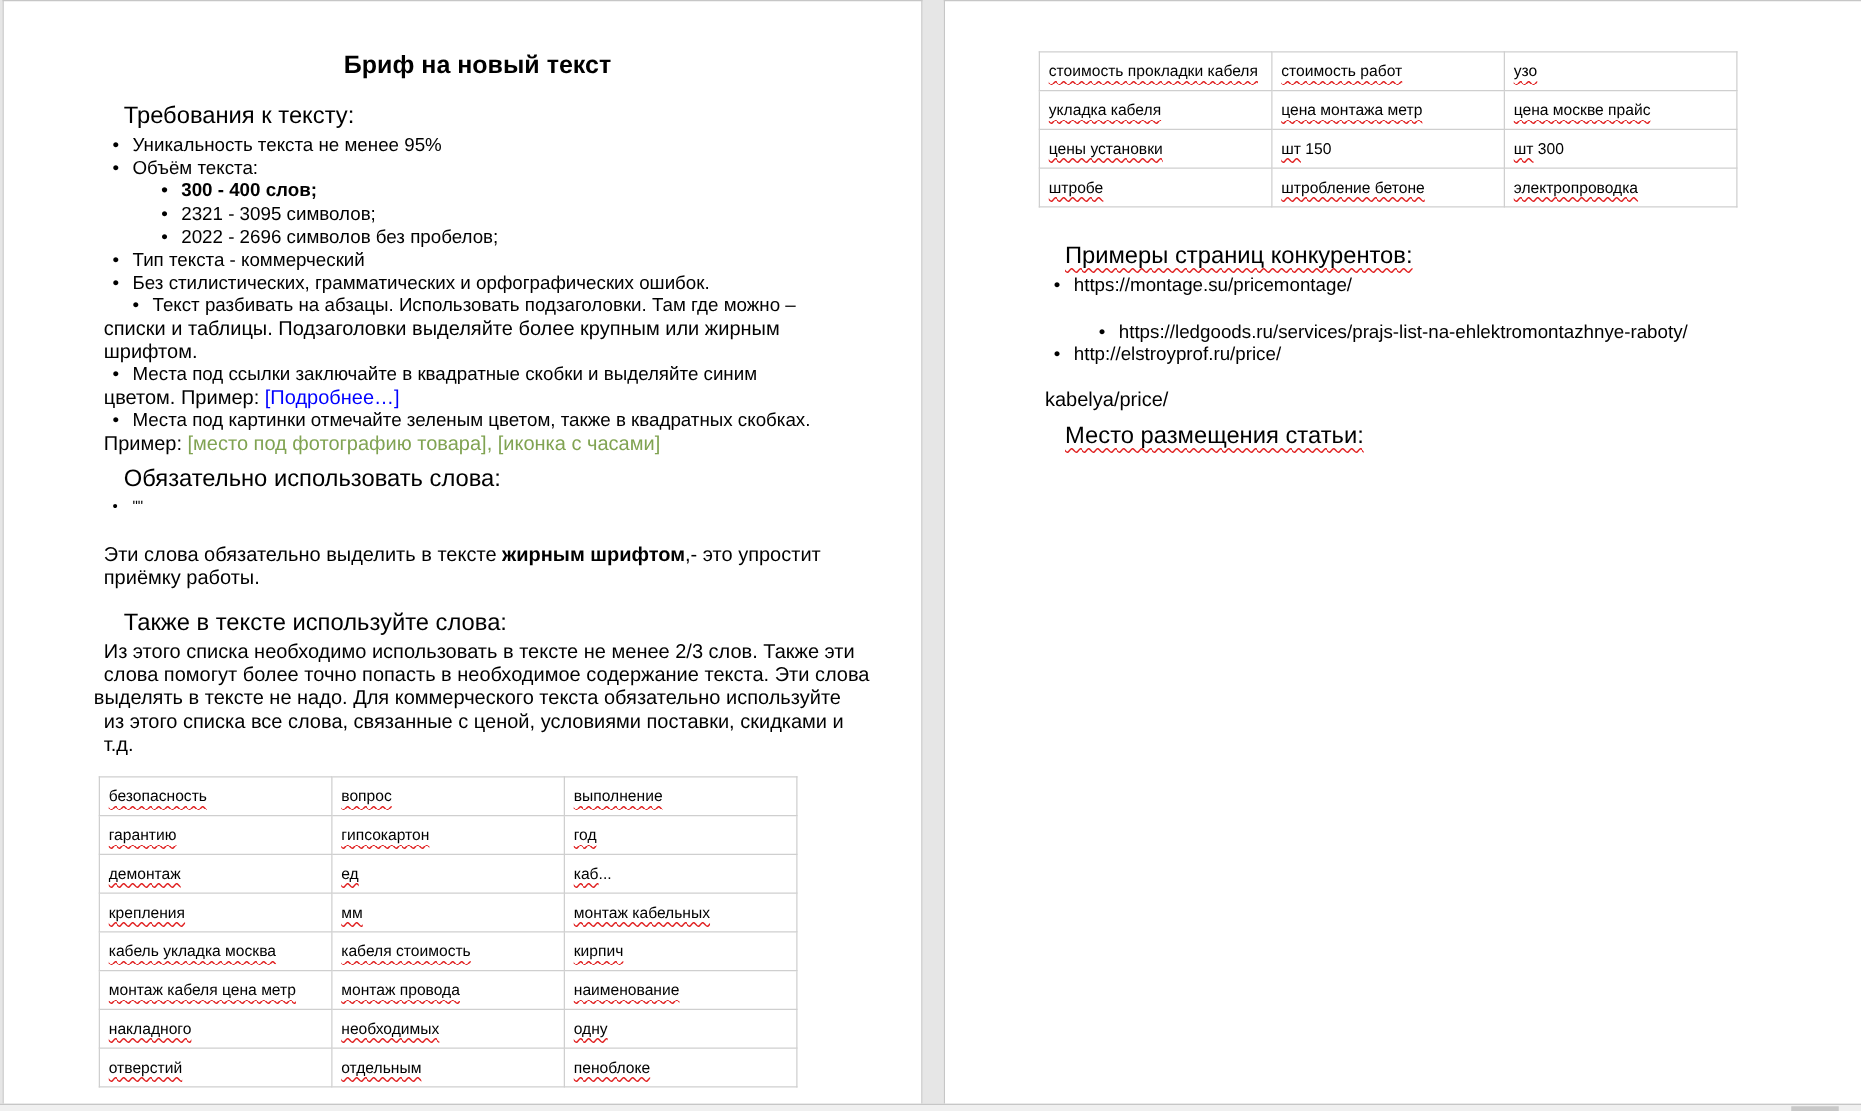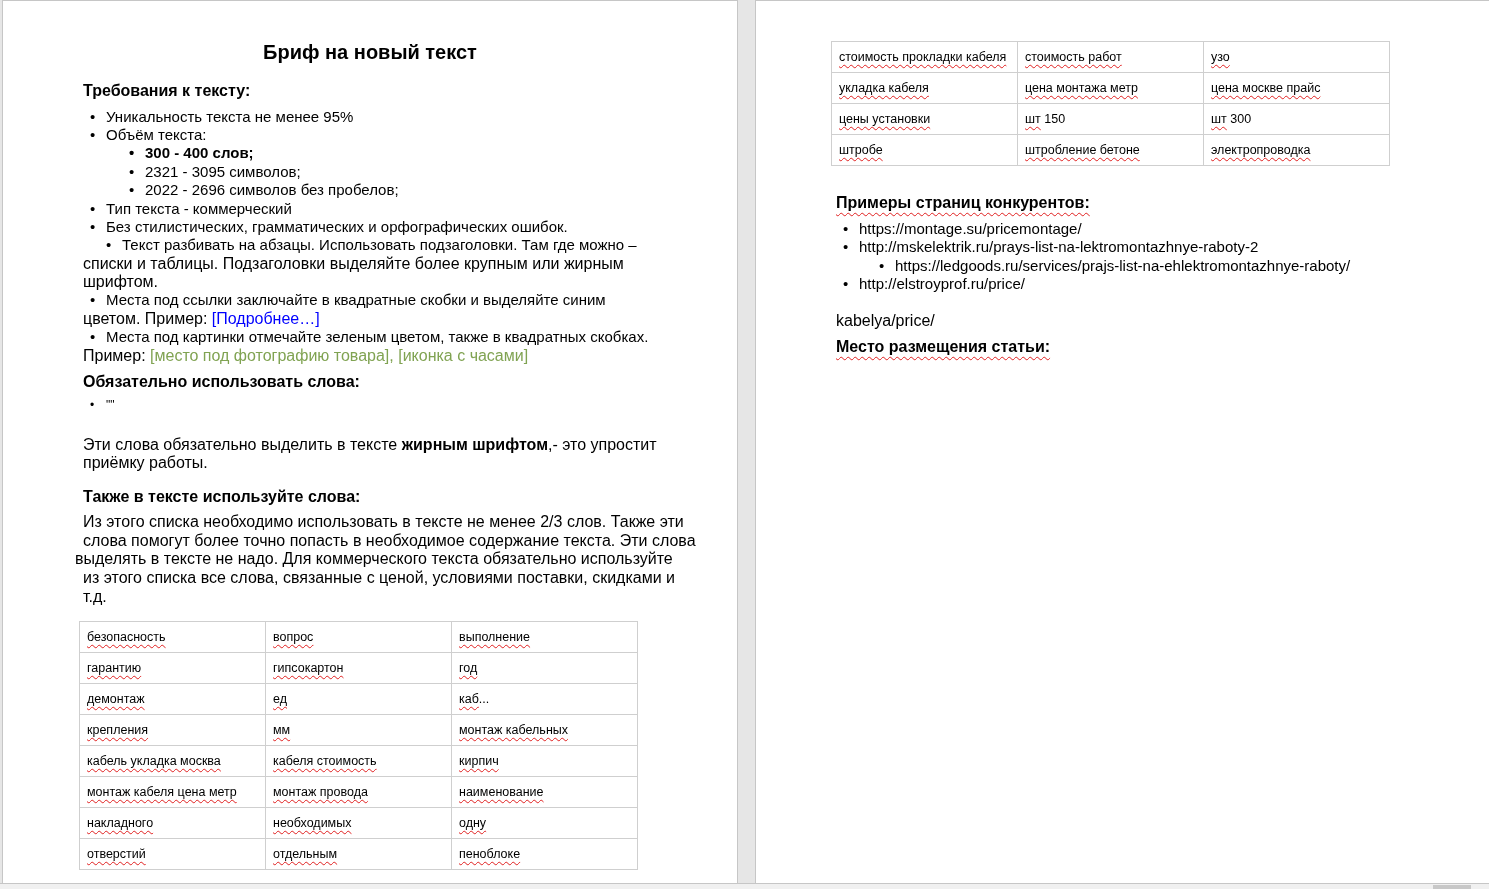--- a/index.html
+++ b/index.html
@@ -10,22 +10,22 @@
     color: #000;
   }
   .page {
     position: absolute; top: 0; background: #fff;
     border-left: 1px solid #c6c6c6; border-right: 1px solid #c6c6c6; border-top: 1px solid #c6c6c6;
     box-sizing: border-box; overflow: hidden;
   }
   #page1 { left: 2px; width: 736px; height: 883px; }
   #page2 { left: 755px; width: 736px; height: 883px; border-right: none; }
 
-  .title { position: absolute; left: 0; width: 100%; top: 40px; text-align: center; font-size: 20px; font-weight: bold; }
-  .h { font-weight: bold; font-size: 16px; position: absolute; }
+  .title { position: absolute; left: 0; width: 100%; top: 40px; text-align: center; font-size: 20px; font-weight: bold; padding-left: 12px; }
+  .h { font-weight: normal; font-size: 19px; position: absolute; margin-left: 16px; }
   .t { font-size: 16px; position: absolute; white-space: nowrap; line-height: 18.5px; }
   .b { position: absolute; font-size: 15px; line-height: 18.5px; white-space: nowrap; }
   .b::before { content: "•"; position: absolute; left: -16px; }
   .blue { color: #0000ff; }
   .green { color: #80a352; }
   .bold { font-weight: bold; }
   .squig {
     text-decoration: underline wavy #e02020;
     text-decoration-thickness: 1px;
     text-underline-offset: 3px;
@@ -163,21 +163,20 @@
           <td><span class="squig">штробе</span></td>
           <td><span class="squig">штробление бетоне</span></td>
           <td><span class="squig">электропроводка</span></td>
         </tr>
       </tbody>
   </table>
 
   <div class="h" style="left:80px; top:193px;"><span class="squig-h">Примеры страниц конкурентов:</span></div>
 
   <div class="b" style="left:103px; top:219px;">https://montage.su/pricemontage/</div>
-  <div class="b" style="left:103px; top:237px;">http://mskelektrik.ru/prays-list-na-lektromontazhnye-raboty-2</div>
   <div class="b" style="left:103px; top:256px;margin-left:36px;">https://ledgoods.ru/services/prajs-list-na-ehlektromontazhnye-raboty/</div>
   <div class="b" style="left:103px; top:274px;">http://elstroyprof.ru/price/</div>
   <div class="t" style="left:80px; top:311px;">kabelya/price/</div>
 
   <div class="h" style="left:80px; top:337px;"><span class="squig-h">Место размещения статьи:</span></div>
 </div>
 
 <div class="statusbar">
   <div class="view-btn" style="left:1395px;"></div>
   <div class="view-btn active" style="left:1433px;"></div>

